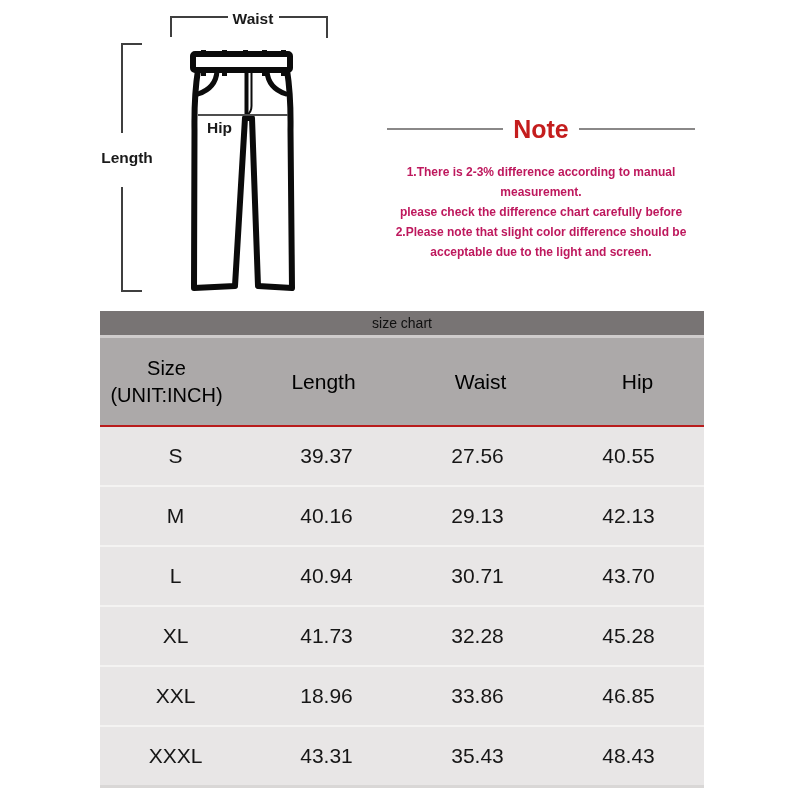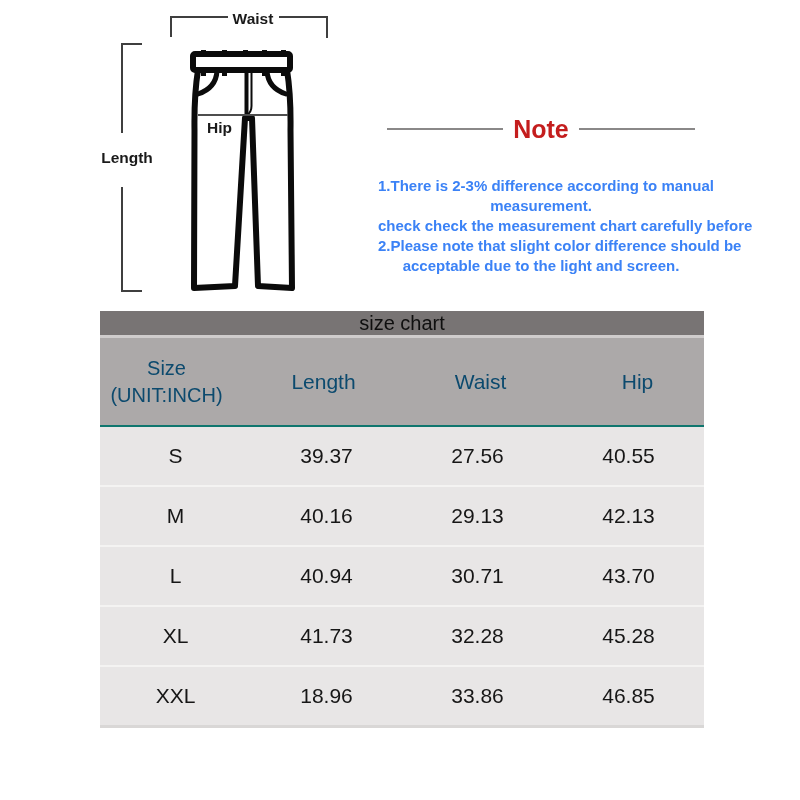--- a/index.html
+++ b/index.html
@@ -14,32 +14,32 @@
   .pants-thin{fill:none;stroke:#0b0b0b;stroke-width:5;stroke-linecap:round;}
   .fly-thick{fill:none;stroke:#0b0b0b;stroke-width:4;}
   .fly-thin{fill:none;stroke:#0b0b0b;stroke-width:2;}
   .hipline{stroke:#4d4d4d;stroke-width:1.8;}
   .svg-label{font-family:"Liberation Sans","DejaVu Sans",sans-serif;font-size:15.5px;font-weight:600;fill:#1a1a1a;}
   
   #note{position:absolute;left:378px;top:103px;width:326px;text-align:center;}
   .note-head{display:flex;align-items:center;justify-content:center;}
   .note-divider{height:2px;background:var(--line-gray,#8a8888);flex:0 0 116px;}
   .note-title{color:var(--note-red,#c41d1d);font-size:25px;font-weight:bold;margin:12px 10px;line-height:28px;}
-  .note-body{margin-top:21px;font-size:15px;font-weight:bold;line-height:20px;color:#3b82f6;}
+  .note-body{margin-top:7px;font-size:12px;font-weight:bold;line-height:20px;color:#be185d;}
   .note-line{white-space:nowrap;}
   
   #sizetable{position:absolute;left:100px;top:311px;width:604px;}
   .t-title{
     height:24px;line-height:24px;background:var(--title-bar-bg,#787474);
-    text-align:center;font-size:20px;color:#0f0f0f;border-bottom:3px solid #cfcccc;
+    text-align:center;font-size:14px;color:#0f0f0f;border-bottom:3px solid #cfcccc;
   }
   .t-head{
     display:grid;grid-template-columns:repeat(4,1fr);height:87px;
     background:var(--header-row-bg,#aca9a9);align-items:center;justify-items:center;
-    font-size:21px;color:#0c4a6e;border-bottom:2px solid #0f766e;gap:24px;
+    font-size:21px;color:#000000;border-bottom:2px solid #b91c1c;gap:24px;
   }
   .t-head .two-line{text-align:center;font-size:20px;line-height:27px;}
   .t-body{background:var(--body-bg,#e8e6e6);border-bottom:3px solid #d9d7d6;}
   .t-row{
     display:grid;grid-template-columns:repeat(4,1fr);height:58px;
     align-items:center;justify-items:center;font-size:21px;color:#161616;
     border-bottom:2px solid #f4f3f2;
   }
   .t-row:last-child{border-bottom:none;}
 </style>
@@ -86,21 +86,21 @@
 
   <div id="note">
     <div class="note-head">
       <span class="note-divider"></span>
       <span class="note-title">Note</span>
       <span class="note-divider"></span>
     </div>
     <div class="note-body">
       <div class="note-line">1.There is 2-3% difference according to manual</div>
       <div class="note-line">measurement.</div>
-      <div class="note-line">check check the measurement chart carefully before</div>
+      <div class="note-line">please check the difference chart carefully before</div>
       <div class="note-line">2.Please note that slight color difference should be</div>
       <div class="note-line">acceptable due to the light and screen.</div>
     </div>
   </div>
 
   <div id="sizetable">
     <div class="t-title">size chart</div>
     <div class="t-head">
       <div class="two-line">
         <div>Size</div>
@@ -134,16 +134,22 @@
         <div>41.73</div>
         <div>32.28</div>
         <div>45.28</div>
       </div>
       <div class="t-row">
         <div>XXL</div>
         <div>18.96</div>
         <div>33.86</div>
         <div>46.85</div>
       </div>
+      <div class="t-row">
+        <div>XXXL</div>
+        <div>43.31</div>
+        <div>35.43</div>
+        <div>48.43</div>
+      </div>
     </div>
   </div>
 
 </div>
 
 </body></html>

